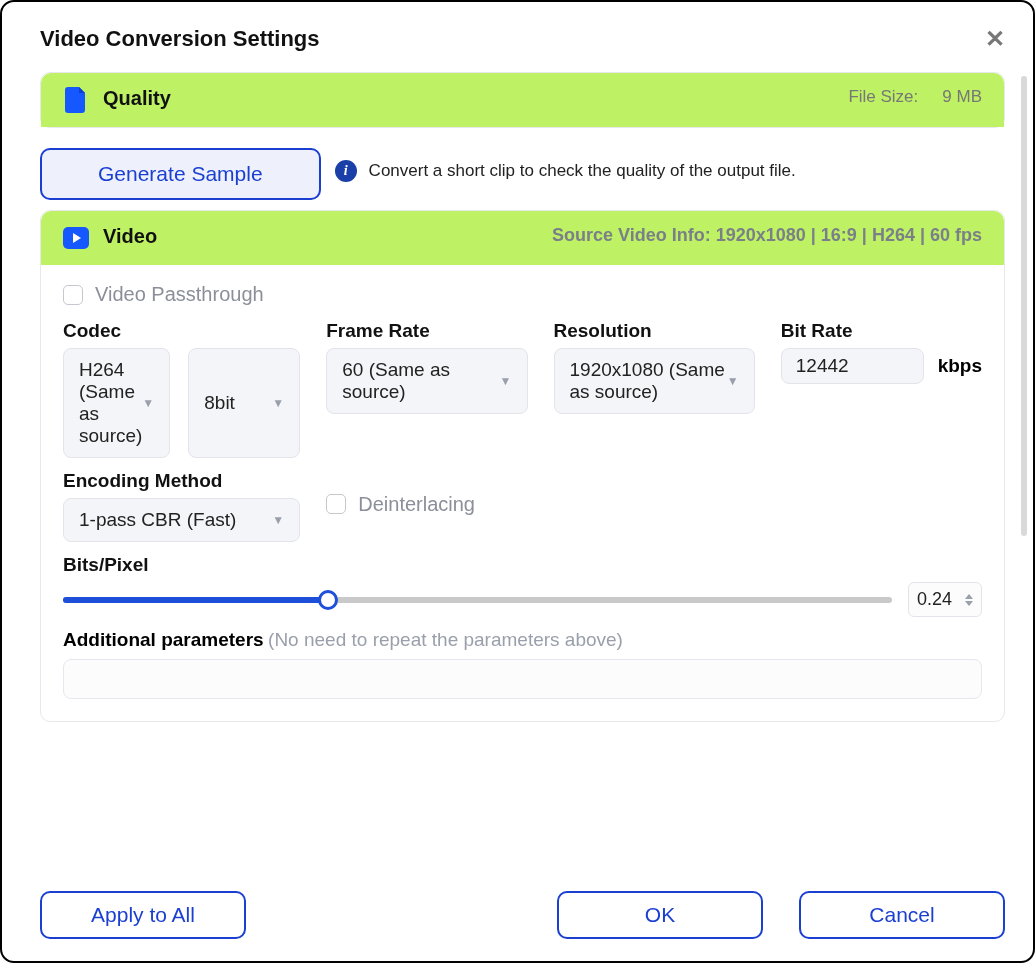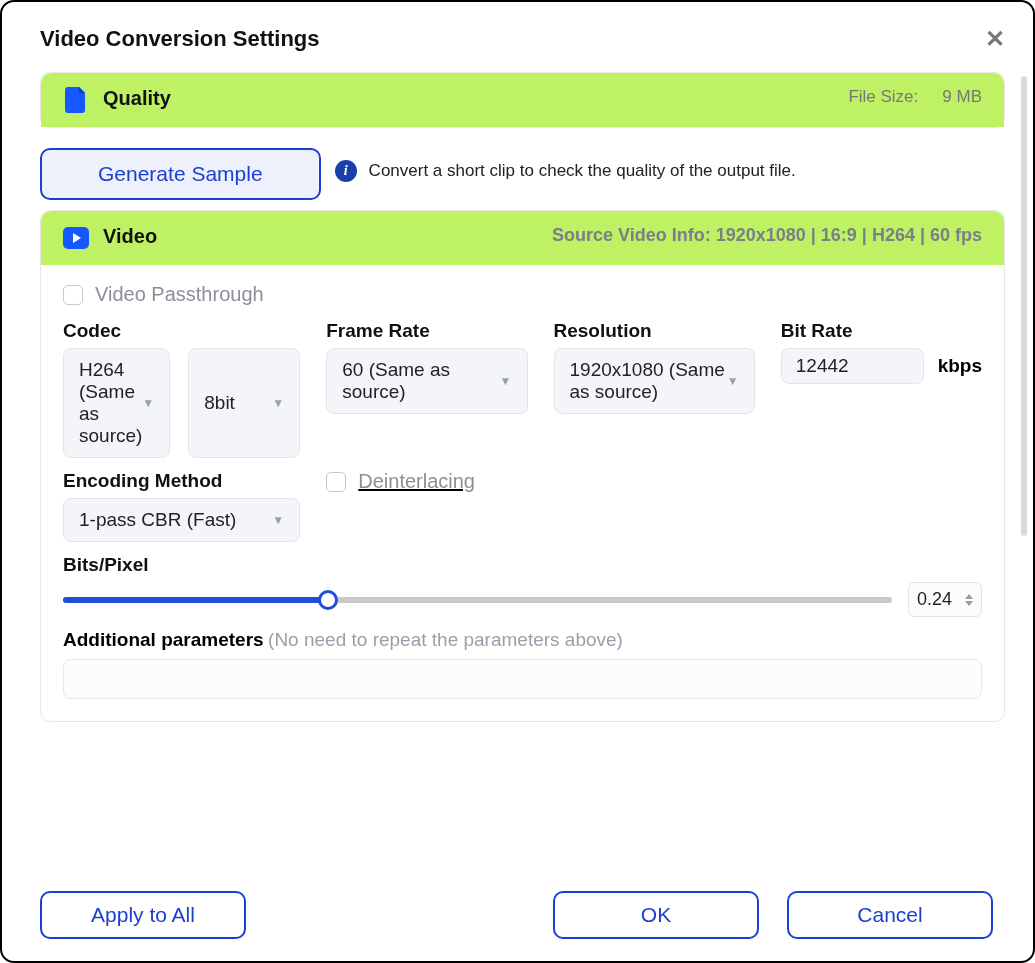--- a/index.html
+++ b/index.html
@@ -119,22 +119,22 @@
   .spinner .down { border-top: 5px solid #9aa0ab; }
 
   .addl-label { font-size: 19px; font-weight: 700; }
   .addl-hint { font-size: 19px; font-weight: 500; color: #9aa0ab; }
   .addl-input {
     margin-top: 8px; width: 100%; height: 40px;
     background: #fcfcfd; border: 1px solid #e7e8ee; border-radius: 8px;
   }
 
   .dialog-footer {
-    display: flex; align-items: center; gap: 28px;
-    padding: 10px 40px 22px 38px;
+    display: flex; align-items: center; gap: 36px;
+    padding: 10px 28px 22px 38px;
   }
   .footer-spacer { flex: 1; }
   .btn {
     border: 2px solid #1a3fd1; background: #fff; color: #1a3fd1;
     font-size: 21px; font-weight: 500; padding: 10px 0; width: 206px;
     border-radius: 10px; cursor: pointer; text-align: center;
   }
 </style>
 </head>
 <body>
@@ -234,21 +234,21 @@
           </div>
 
           <div>
             <div class="field-label">Encoding Method</div>
             <div class="select">
               <span>1-pass CBR (Fast)</span>
               <span class="caret">▼</span>
             </div>
           </div>
 
-          <div style="display:flex;align-items:flex-start;text-decoration:underline;">
+          <div style="display:flex;align-items:center;">
             <div class="check-row" style="margin-bottom:4px;">
               <div class="chk"></div>
               <div class="chk-label">Deinterlacing</div>
             </div>
           </div>
 
           <div class="full">
             <div class="field-label">Bits/Pixel</div>
             <div class="bp-row">
               <div class="slider-wrap" style="position:relative;">

